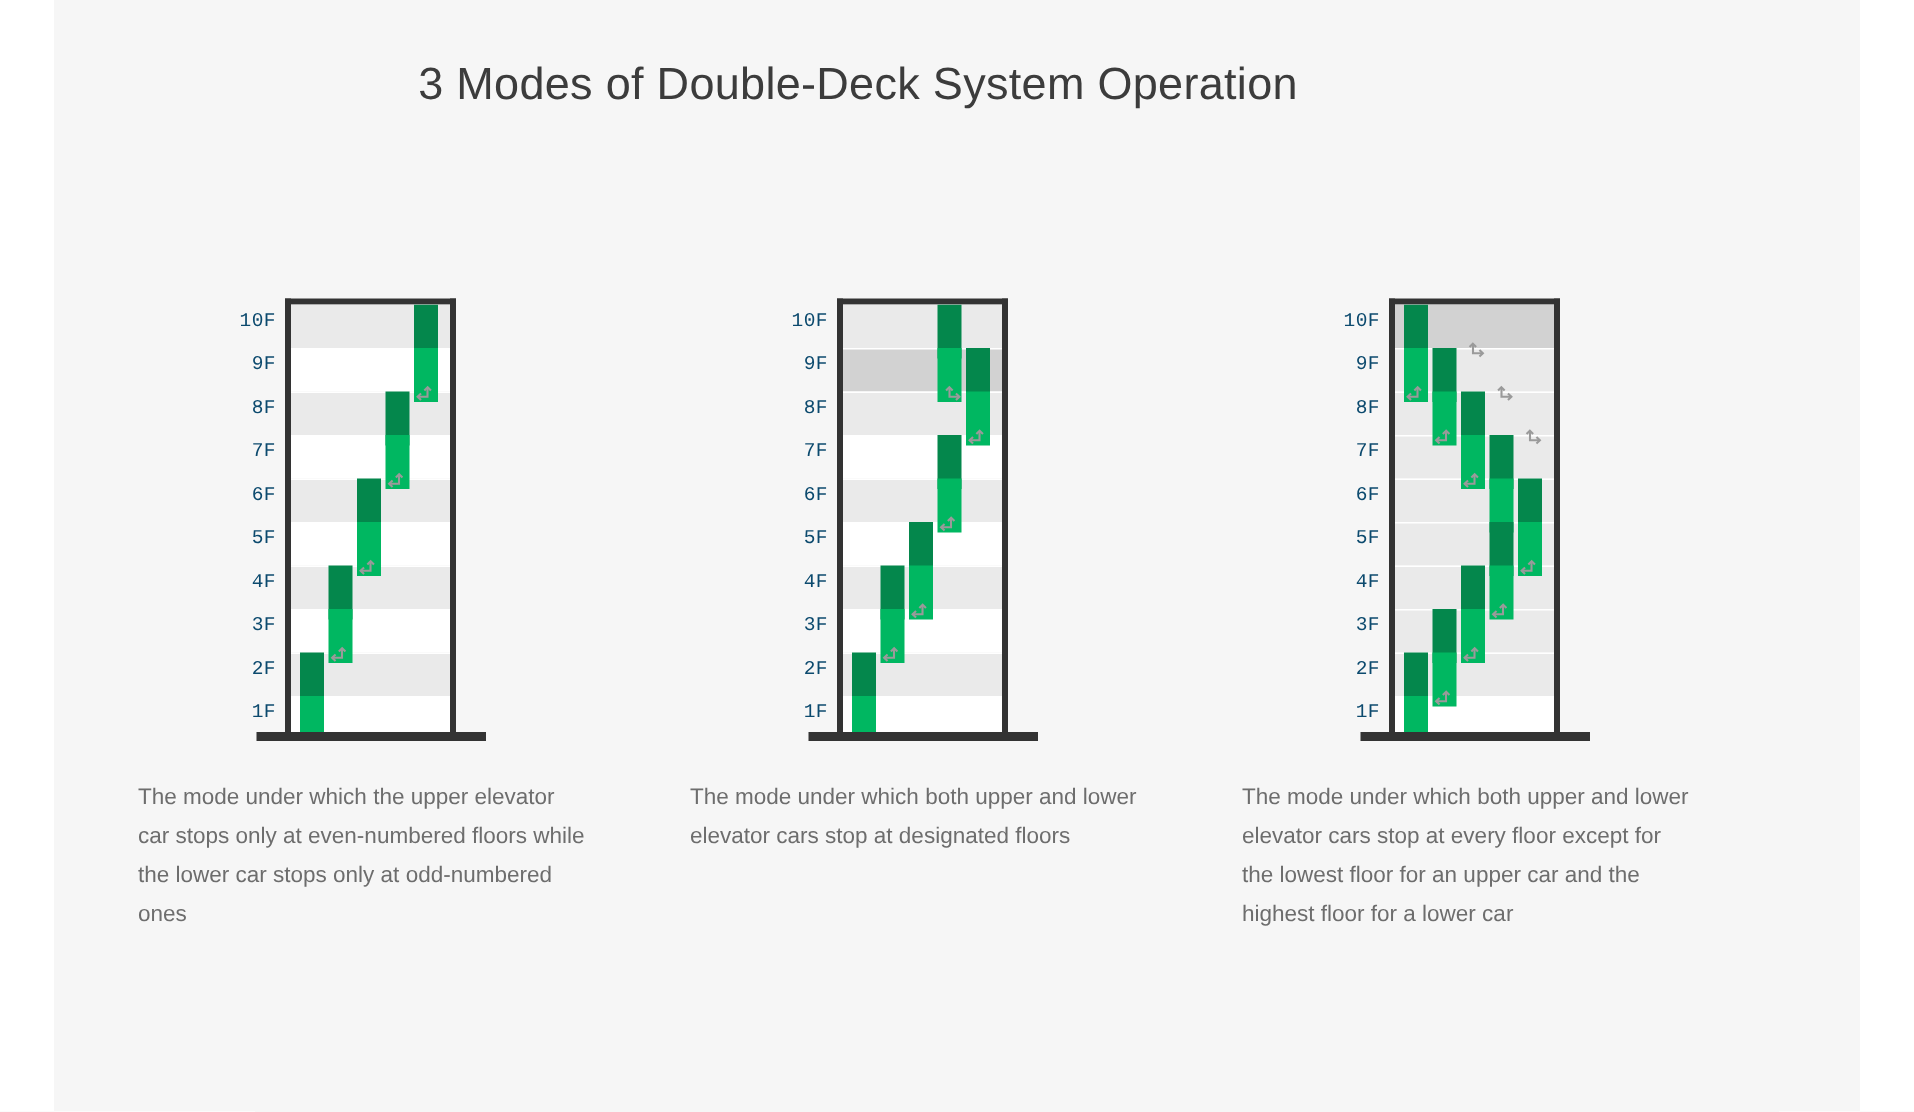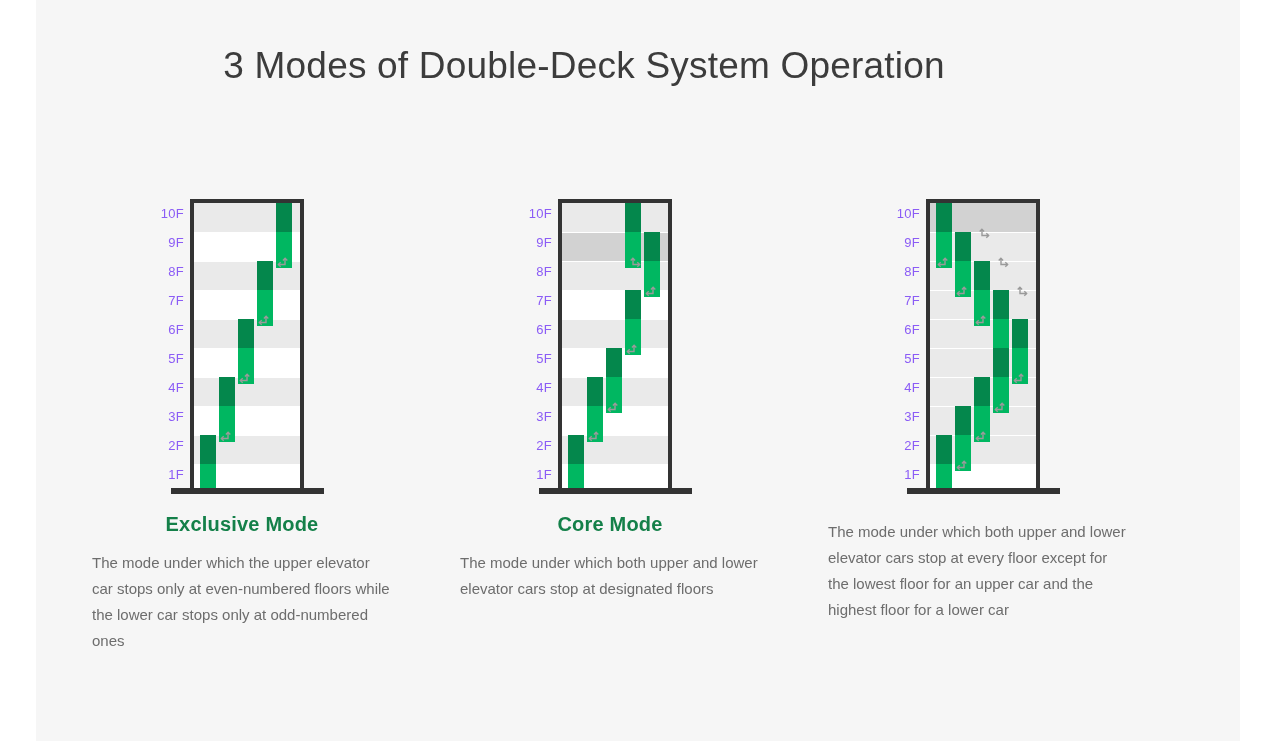--- a/index.html
+++ b/index.html
@@ -19,23 +19,23 @@
   }
   .edge-strip {
     position: absolute; top: 0; height: 741px; width: 36px;
     background: #ffffff;
   }
   .edge-left  { left: 0; }
   .edge-right { right: 0; }
 
   
   .page-title {
-    position: absolute; top: 20px; left: 16px; width: 1136px;
+    position: absolute; top: 20px; left: 4px; width: 1136px;
     text-align: center;
-    font-size: 37px;
+    font-size: 30px;
     font-weight: 400;
     letter-spacing: 0.2px;
     color: #3c3c3c;
   }
   .page-subtitle {
     position: absolute; top: 73px; left: 238px; width: 800px;
     text-align: center;
     font-size: 15.5px;
     line-height: 26px;
     color: #6d6d6d;
@@ -60,22 +60,23 @@
   .floor-labels {
     position: absolute;
     left: 70px; top: 14px;
     width: 42px;
   }
   .floor-label {
     height: 29px;
     line-height: 29px;
     text-align: right;
     font-size: 13px;
-    color: #8b5cf6;
+    color: #0c4a6e;
     letter-spacing: 0.3px;
+    font-family: Liberation Mono, monospace;
   }
   .building {
     position: absolute;
     left: 118px; top: 14px;
     width: 114px; height: 290px;
     border: 4px solid #333333;
     border-bottom: none;
     background: #ffffff;
     overflow: hidden;
   }
@@ -208,21 +209,20 @@
             <div class="arrow" style="left: 26px; top: 226px;">
               <svg viewBox="0 0 15 15" fill="none" stroke="currentColor" stroke-width="1.4">
                 <path d="M1.5 9.5 H8 V3.5"></path>
                 <path d="M3.7 7.3 L1.4 9.5 L3.7 11.7"></path>
                 <path d="M5.9 5.4 L8.1 3.2 L10.3 5.4"></path>
               </svg>
             </div>
           </div>
           <div class="base-bar"></div>
         </div>
-        <div class="mode-title">Exclusive Mode</div>
         <div class="mode-desc">The mode under which the upper elevator car stops only at even-numbered floors while the lower car stops only at odd-numbered ones</div>
       </div>
       <div class="col col-1">
         <div class="diagram">
           <div class="floor-labels">
             <div class="floor-label">10F</div>
             <div class="floor-label">9F</div>
             <div class="floor-label">8F</div>
             <div class="floor-label">7F</div>
             <div class="floor-label">6F</div>
@@ -291,21 +291,20 @@
             <div class="arrow" style="left: 26px; top: 226px;">
               <svg viewBox="0 0 15 15" fill="none" stroke="currentColor" stroke-width="1.4">
                 <path d="M1.5 9.5 H8 V3.5"></path>
                 <path d="M3.7 7.3 L1.4 9.5 L3.7 11.7"></path>
                 <path d="M5.9 5.4 L8.1 3.2 L10.3 5.4"></path>
               </svg>
             </div>
           </div>
           <div class="base-bar"></div>
         </div>
-        <div class="mode-title">Core Mode</div>
         <div class="mode-desc">The mode under which both upper and lower elevator cars stop at designated floors</div>
       </div>
       <div class="col col-2">
         <div class="diagram">
           <div class="floor-labels">
             <div class="floor-label">10F</div>
             <div class="floor-label">9F</div>
             <div class="floor-label">8F</div>
             <div class="floor-label">7F</div>
             <div class="floor-label">6F</div>

